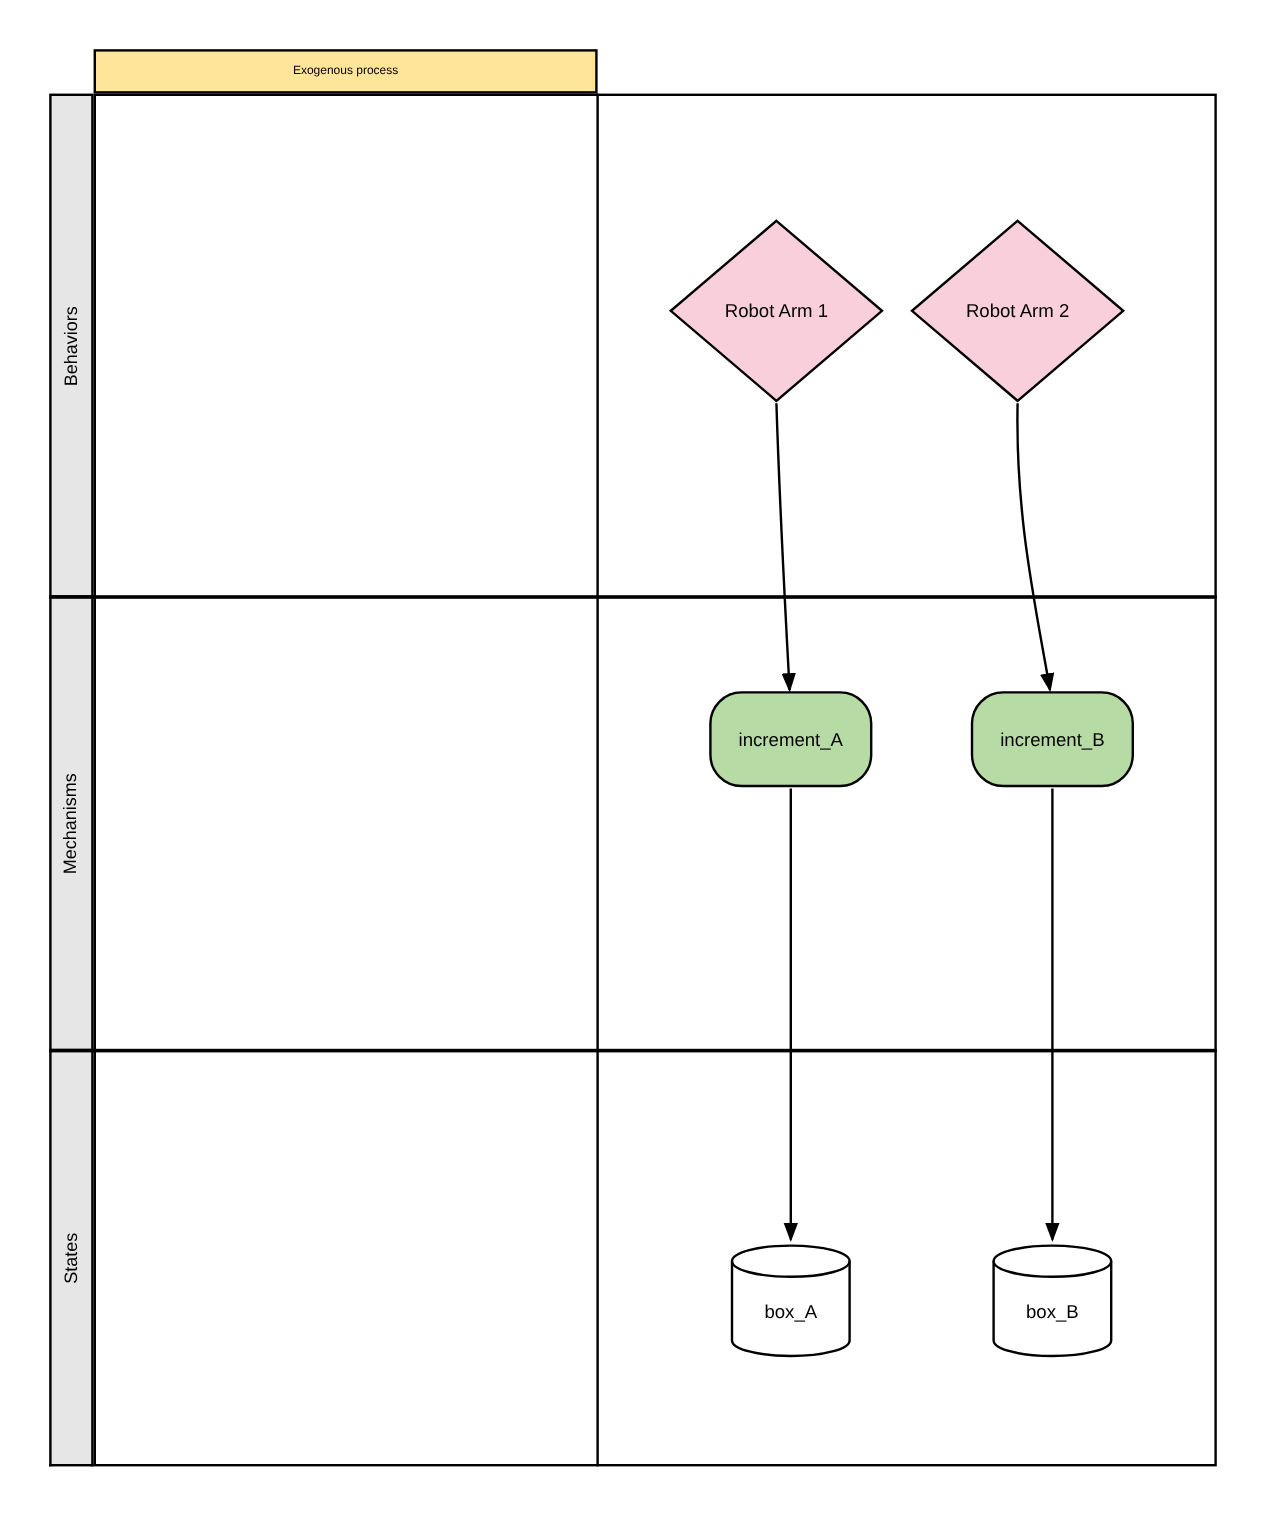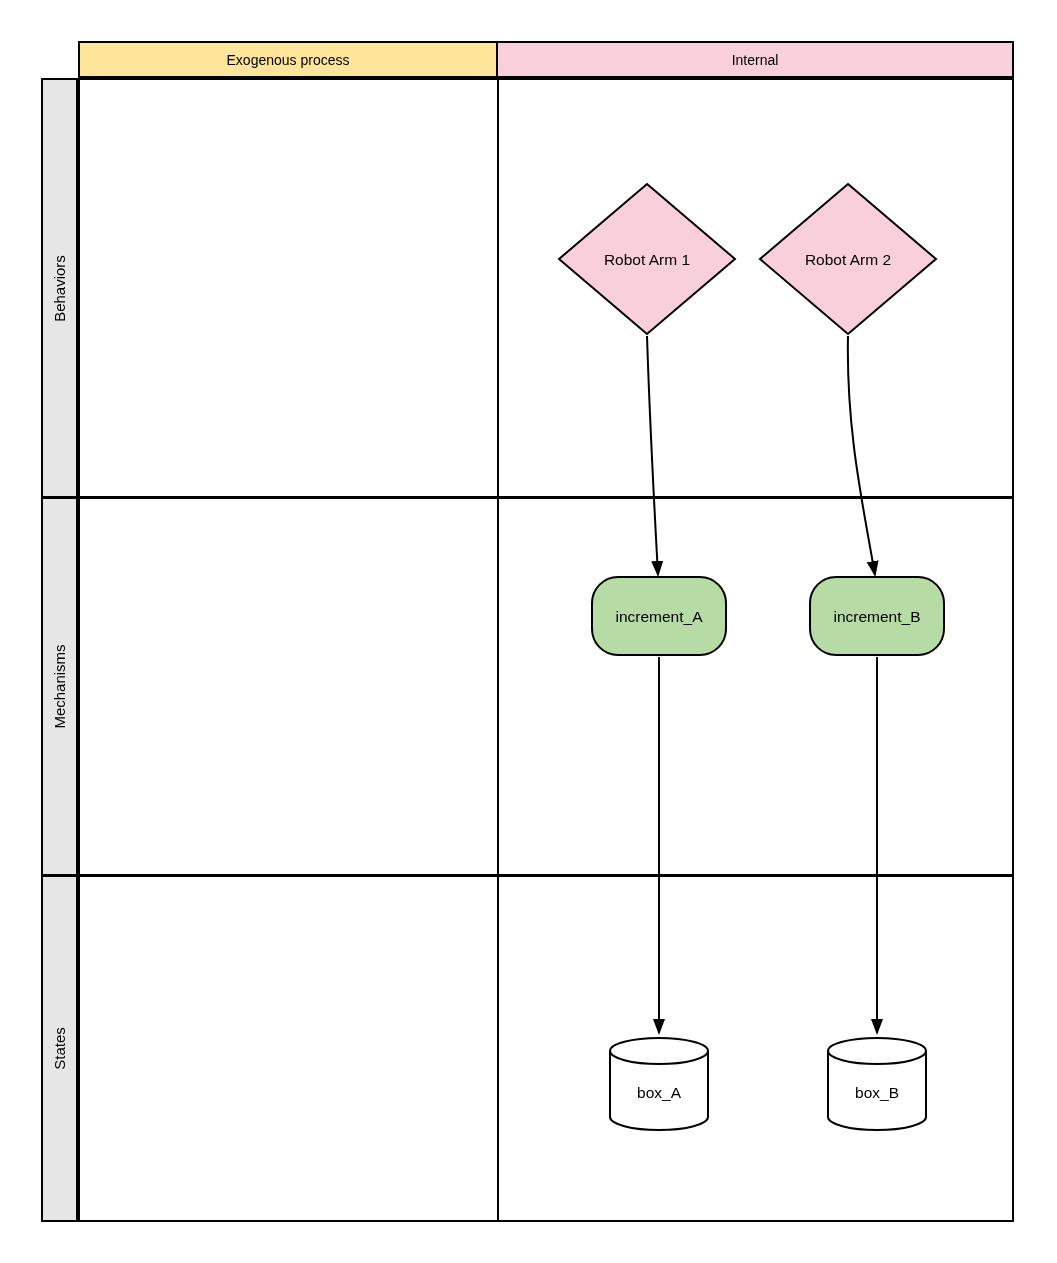--- a/index.html
+++ b/index.html
@@ -9,21 +9,21 @@
     background:#ffffff;
     font-family:"Liberation Sans",sans-serif;
     color:#000;
     overflow:hidden;
   }
   .col-header{
     position:absolute;top:41px;height:37px;
     box-sizing:border-box;
     border:2px solid #000;
     display:flex;align-items:center;justify-content:center;
-    font-size:14px;
+    font-size:10px;
   }
   #hdr-exogenous{left:78px;width:420px;}
   #hdr-internal{left:498px;width:516px;border-left:none;}
   .rowhead-col{
     position:absolute;left:41px;width:37px;
     box-sizing:border-box;
     border:2px solid #000;
     display:flex;align-items:center;justify-content:center;
   }
   #row-behaviors{top:78px;height:420px;}
@@ -58,23 +58,20 @@
     fill:#000;
   }
 </style>
 </head>
 <body>
 
 <div class="page">
 
   <div class="col-header" id="hdr-exogenous" style="background-color: rgb(255, 229, 154);">
     <span>Exogenous process</span>
-  </div>
-  <div class="col-header" id="hdr-internal" style="background-color: rgb(248, 207, 219);">
-    <span>Internal</span>
   </div>
 
   <div class="rowhead-col" id="row-behaviors" style="background-color: rgb(230, 230, 230);">
     <span>Behaviors</span>
   </div>
   <div class="rowhead-col" id="row-mechanisms" style="background-color: rgb(230, 230, 230);">
     <span>Mechanisms</span>
   </div>
   <div class="rowhead-col" id="row-states" style="background-color: rgb(230, 230, 230);">
     <span>States</span>

